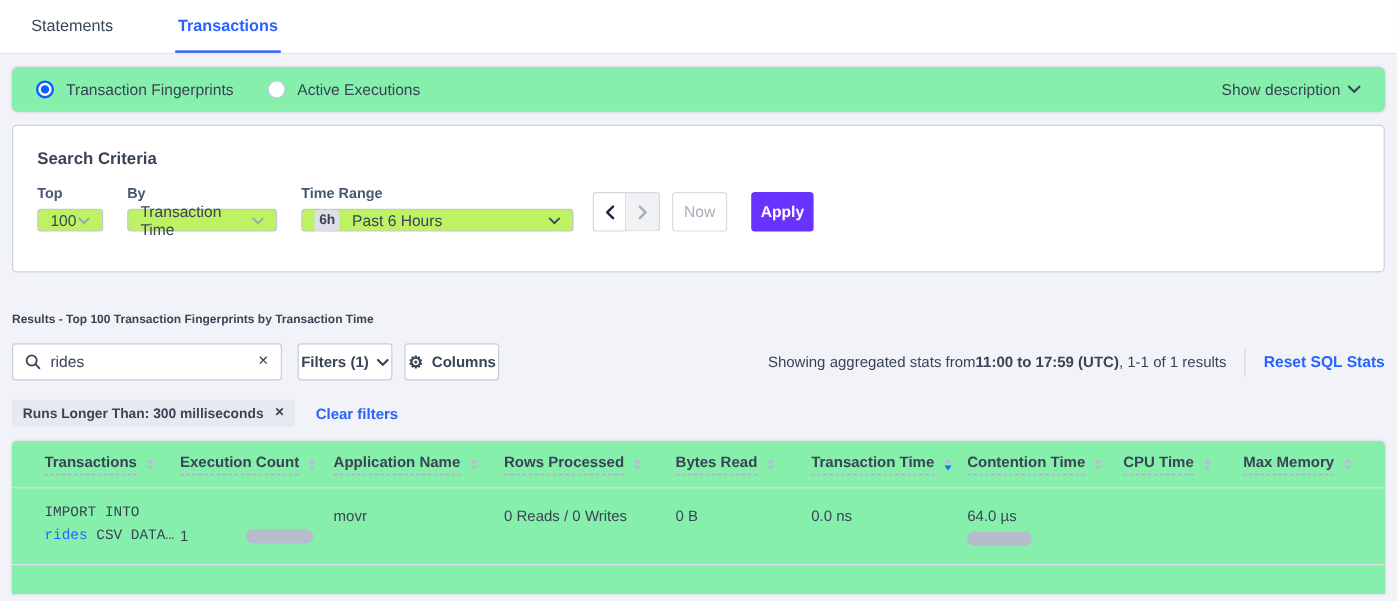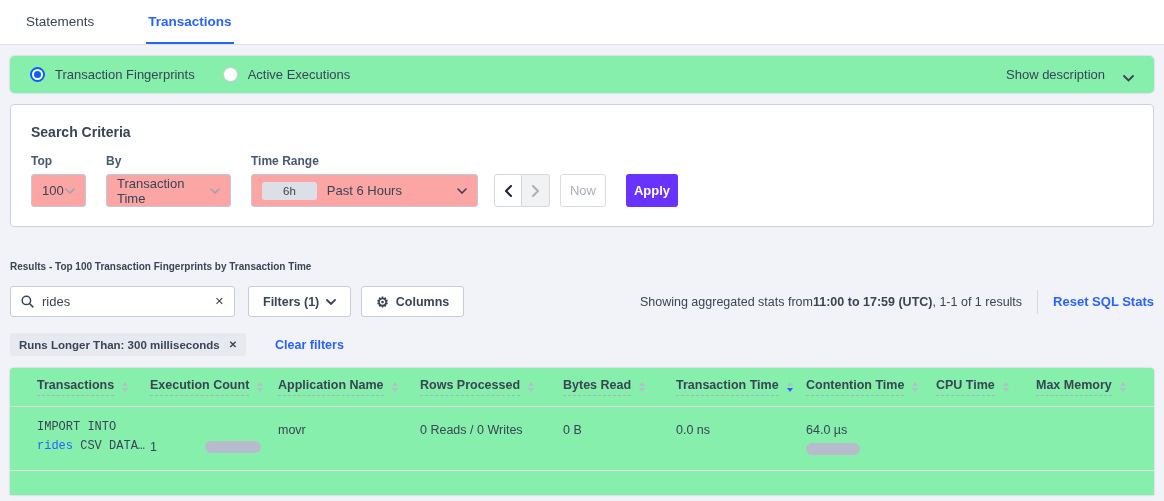--- a/index.html
+++ b/index.html
@@ -26,41 +26,41 @@
   
   .radio-card { margin-top:11px; height:37px; display:flex; align-items:center; padding:0 20px; }
   .radio-item { display:flex; align-items:center; gap:10px; margin-right:28px; font-size:13px; cursor:pointer; }
   .radio-circle { width:15px; height:15px; border-radius:50%; background:#fff; position:relative; flex:0 0 auto; }
   .radio-circle.selected { border:2px solid #0b5fff; }
   .radio-circle.selected::after {
     content:""; position:absolute; left:2px; top:2px; width:7px; height:7px;
     border-radius:50%; background:#0b5fff;
   }
   .radio-circle.unselected { border:1.5px solid #c6cbd9; }
-  .show-desc { margin-left:auto; display:flex; align-items:flex-end; gap:18px; font-size:13px; cursor:pointer; }
+  .show-desc { margin-left:auto; display:flex; align-items:center; gap:6px; font-size:13px; cursor:pointer; }
   
   .criteria-card {
     margin-top:11px; background:#fff; border:1px solid #ccd3dc; border-radius:4px;
     padding:19px 20px 20px; height:123px;
   }
   .criteria-title { font-size:14px; font-weight:bold; }
   .criteria-row { display:flex; align-items:flex-end; margin-top:14px; }
   .field { margin-right:20px; }
   .field-label { font-size:12px; font-weight:bold; color:#475872; margin-bottom:6px; }
   .select {
-    height:33px; border:1px solid #c3c9d4; border-radius:3px; background:#fca5a5;
+    height:19px; border:1px solid #c3c9d4; border-radius:3px; background:#bef264;
     display:flex; align-items:center; padding:0 10px; font-size:13px; cursor:pointer;
   }
   .select .sel-value { flex:1; }
   .w-top { width:55px; }
   .w-by { width:125px; }
   .w-range { width:227px; }
   .badge-6h {
-    background:#dcdfe6; border-radius:3px; font-size:11.5px; font-weight:normal;
-    padding:3px 21px; margin-right:10px;
+    background:#dcdfe6; border-radius:3px; font-size:11.5px; font-weight:bold;
+    padding:3px 4px; margin-right:10px;
   }
   .arrow-group { display:flex; margin-left:16px; }
   .arrow-btn {
     width:28px; height:33px; display:flex; align-items:center; justify-content:center;
     border:1px solid #d5d8de; background:#fff; cursor:pointer;
   }
   .arrow-btn.prev { border-radius:3px 0 0 3px; }
   .arrow-btn.next { border-radius:0 3px 3px 0; border-left:none; background:#f1f2f4; cursor:default; }
   .now-btn {
     margin-left:10px; width:46px; height:33px; border:1px solid #d9dce2; border-radius:3px;
@@ -77,33 +77,33 @@
     width:225px; height:31px; background:#fff; border:1px solid #c6ccd9; border-radius:3px;
     display:flex; align-items:center; padding:0 10px; gap:8px;
   }
   .search-box input {
     flex:1; border:none; outline:none; background:transparent;
     font-size:13px; color:#394455; font-family:inherit; min-width:0;
   }
   .icon-x { font-size:11px; color:#394455; cursor:pointer; line-height:1; }
   .tb-btn {
     height:31px; background:#fff; border:1px solid #c6ccd9; border-radius:3px;
-    display:flex; align-items:center; gap:7px; padding:0 14px;
+    display:flex; align-items:center; gap:7px; padding:0 2px;
     font-size:12.5px; font-weight:bold; color:#394455; cursor:pointer;
   }
   .filters-btn { margin-left:13px; }
   .columns-btn { margin-left:10px; }
   .gear { font-size:14px; line-height:1; }
   .stats { margin-left:auto; display:flex; align-items:center; font-size:12.5px; }
   .stats b { font-weight:bold; }
   .v-divider { width:1px; height:24px; background:#d3d8e0; margin:0 15px; }
   .link { color:#2962ff; cursor:pointer; }
   .reset-link { font-size:13px; font-weight:bold; }
   
-  .filter-row { margin-top:16px; display:flex; align-items:center; gap:29px; }
+  .filter-row { margin-top:16px; display:flex; align-items:center; gap:17px; }
   .pill {
     background:#e6e9ef; border-radius:3px; height:23px; display:flex; align-items:center;
     gap:9px; padding:0 9px; font-size:11.5px; font-weight:bold;
   }
   .pill .icon-x { font-size:10px; }
   .clear-filters { font-size:12.5px; font-weight:bold; }
   
   .table-card { margin-top:12px; border-radius:4px 4px 0 0; height:127px; overflow:hidden; }
   .trow { display:flex; padding-left:27px; }
   .thead { height:39px; align-items:center; border-bottom:1px solid #d8dde5; }

